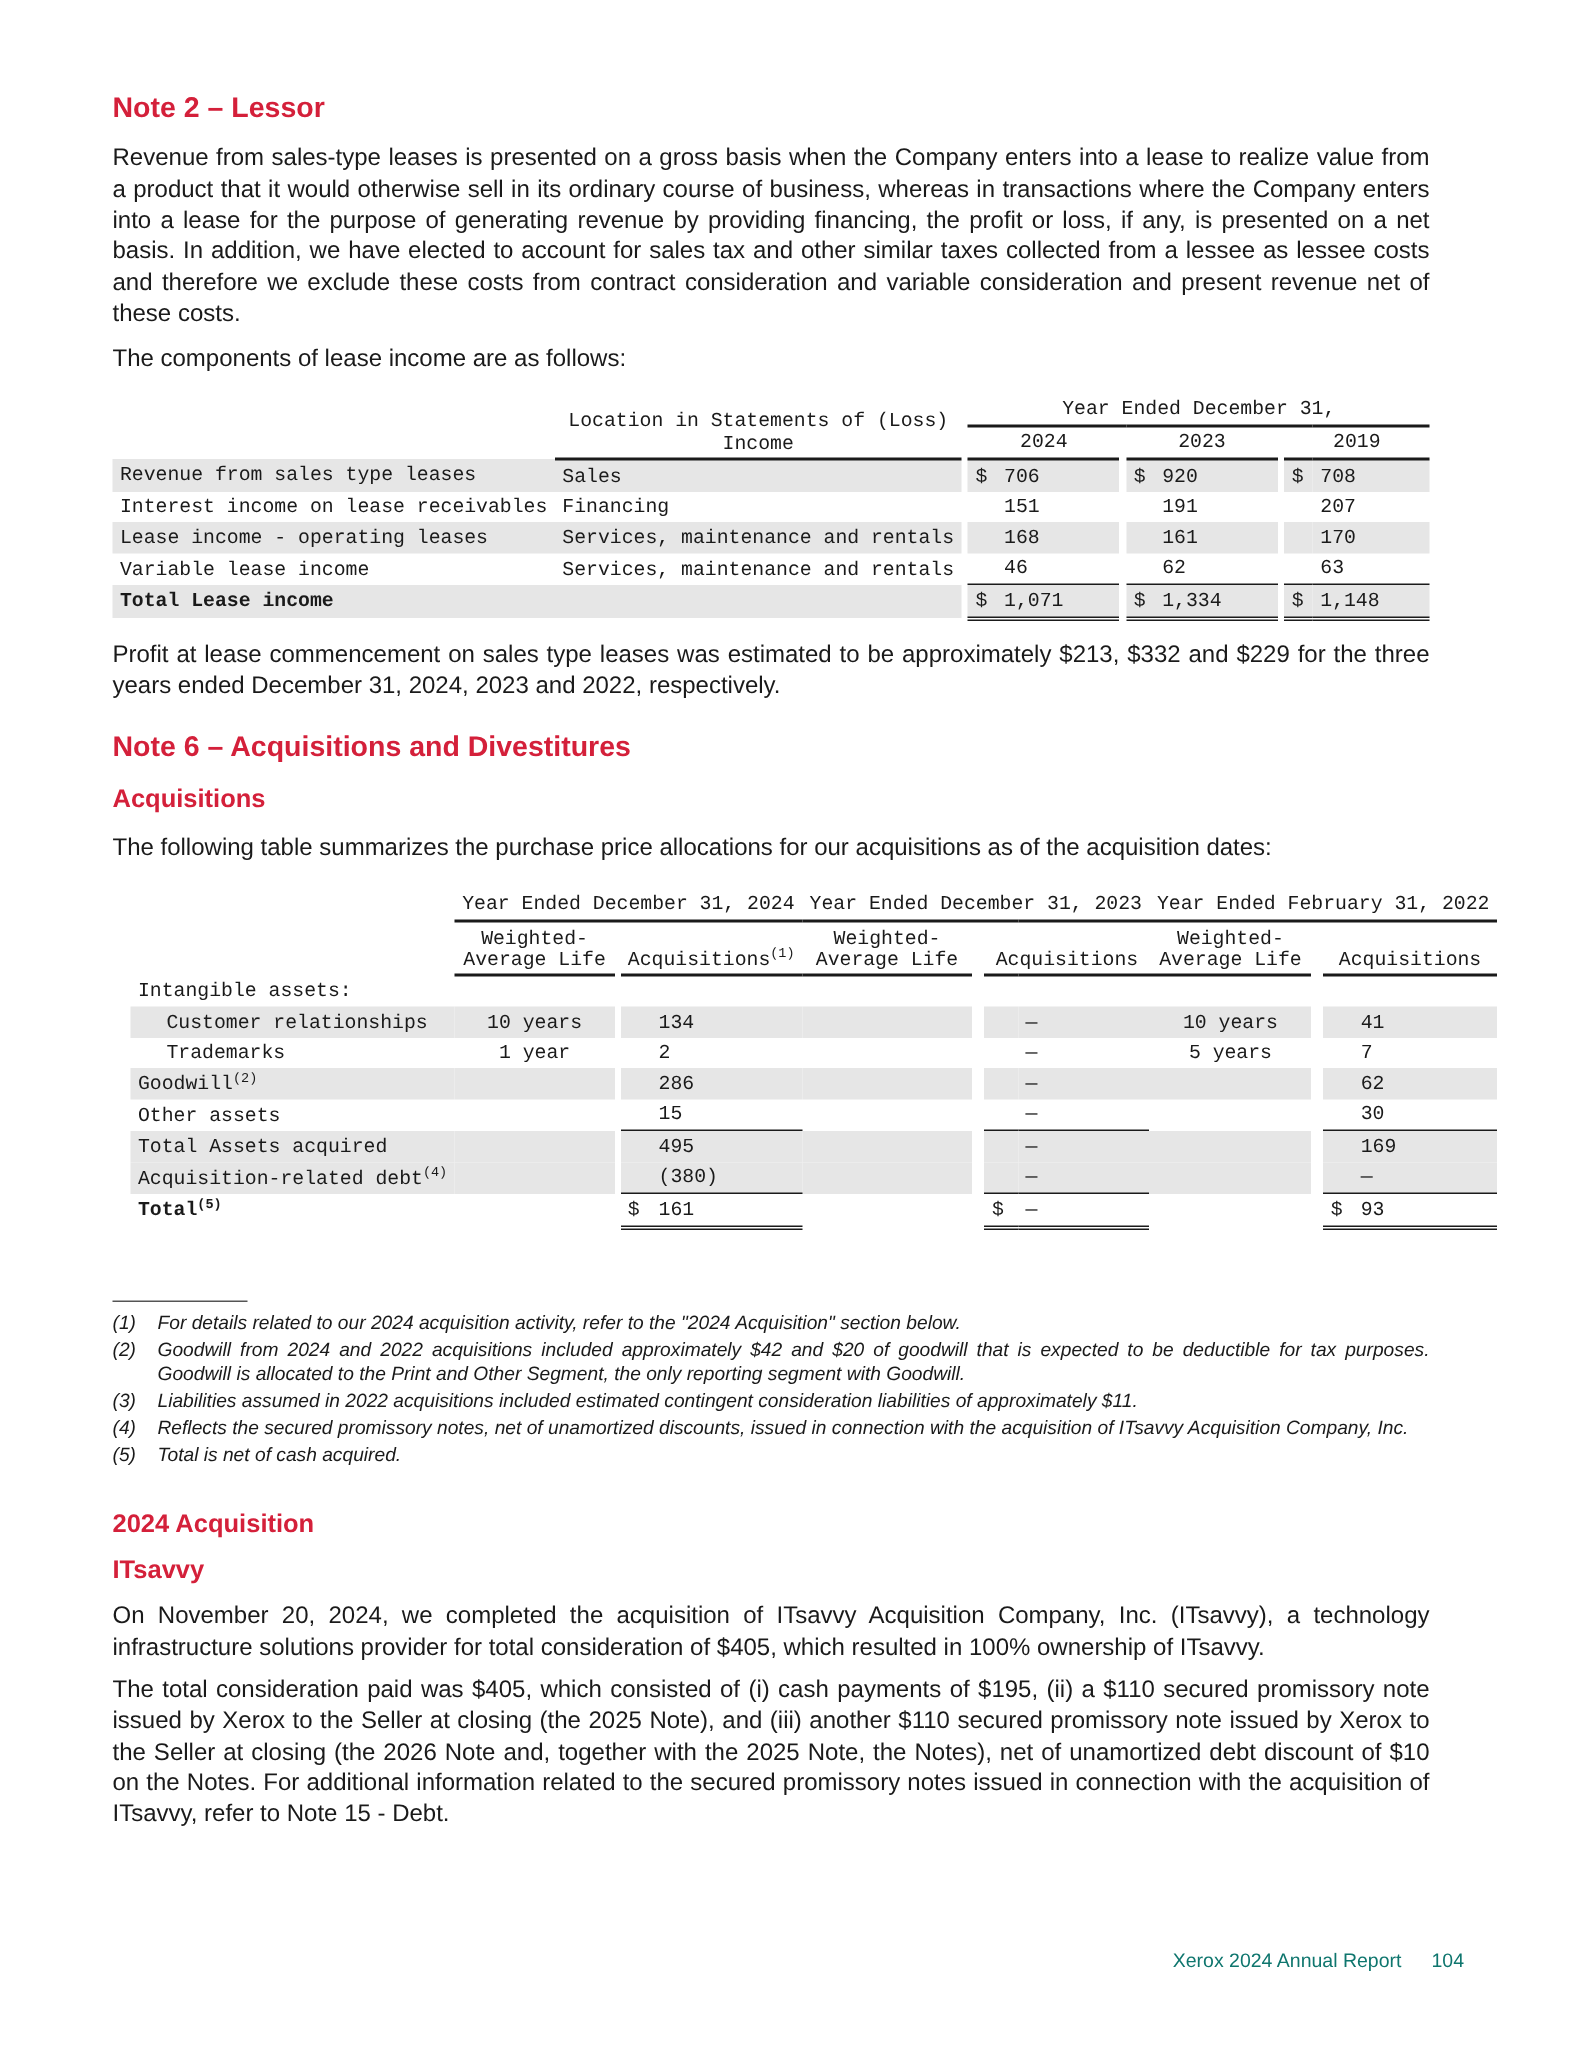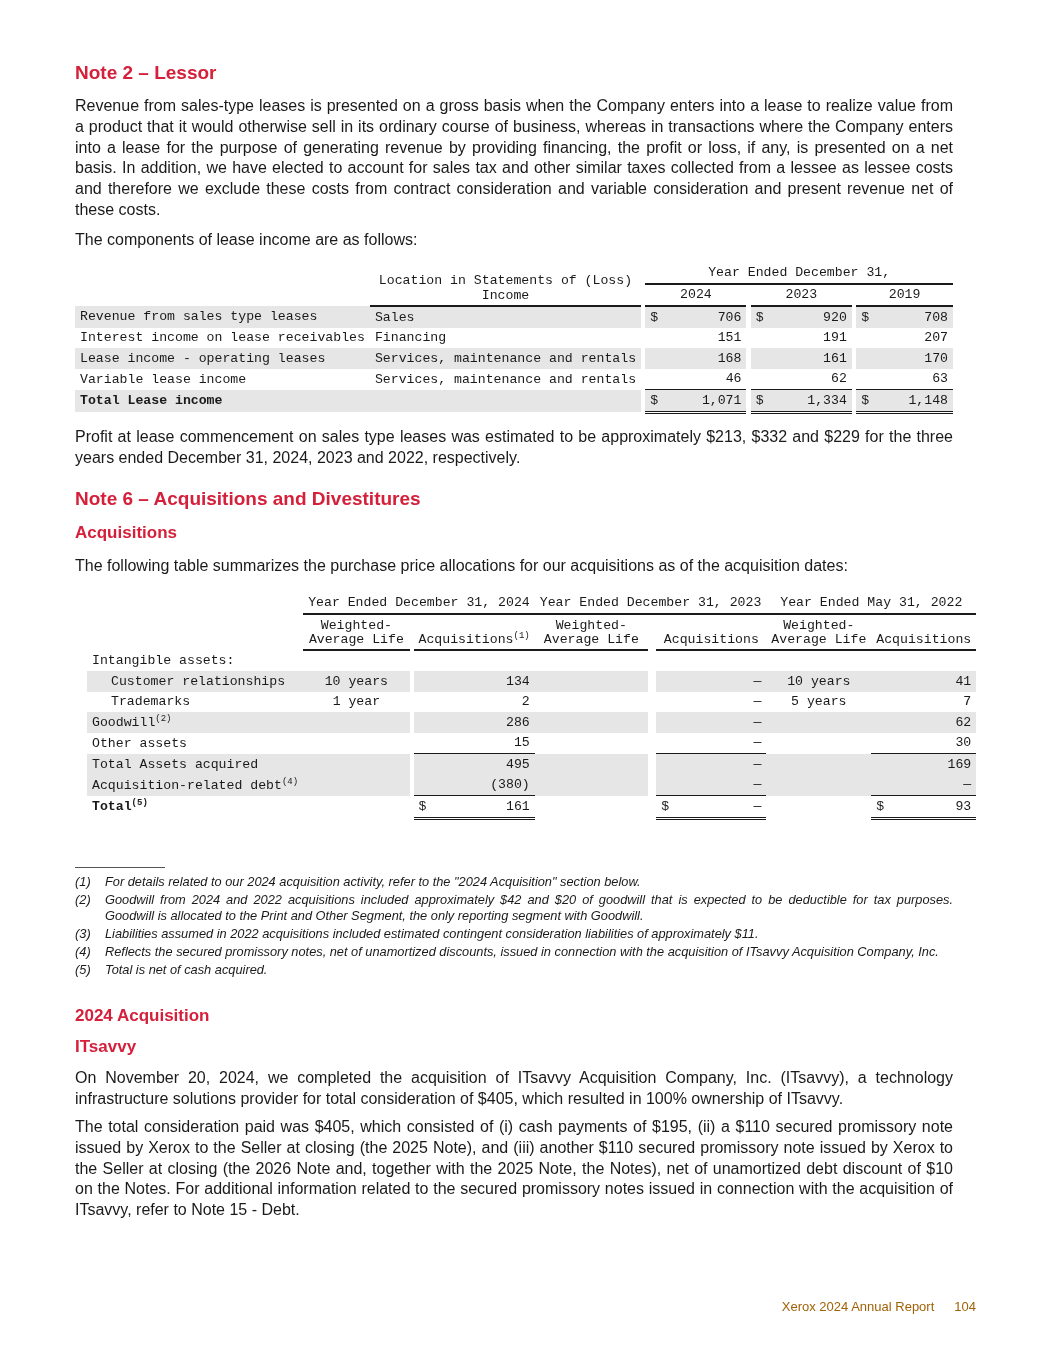--- a/index.html
+++ b/index.html
@@ -20,38 +20,38 @@
     font-size: 16px; line-height: 20.8px; margin: 0; text-align: justify;
     position: absolute; left: 0; width: 878px;
   }
   
   table { border-collapse: collapse; font-size: 13.2px; font-family: Liberation Mono, monospace; }
   .lease-tbl { position: absolute; left: 0; top: 262px; width: 878px; }
   .lease-tbl td, .lease-tbl th { padding: 0 5px; height: 20.5px; white-space: nowrap; }
   .shade td { background: #e6e6e6; }
   th { font-weight: normal; }
   .c { text-align: center; }
-  .r { text-align: right; }
+  .r { text-align: left; }
   .l { text-align: left; }
   .bt { border-bottom: 2px solid #1a1a1a; }
   .bline { border-top: 1.5px solid #1a1a1a; }
   .dbl { border-bottom: 3px double #1a1a1a; }
   .bold { font-weight: bold; }
   sup { font-size: 9px; vertical-align: 5px; line-height: 0; }
   .gap { width: 8px; padding: 0 !important; background: transparent !important; }
   .acq-tbl { position: absolute; left: 12px; top: 592px; width: 878px; }
   .acq-tbl td, .acq-tbl th { padding: 0 5px; height: 20.5px; white-space: nowrap; }
   .ind { padding-left: 24px !important; }
   .footnotes { position: absolute; left: 0; top: 867px; width: 878px; font-size: 12.8px; font-style: italic; line-height: 16px; }
   .fn-rule { width: 90px; border-top: 1px solid #555; margin-bottom: 6px; }
   .fn { display: flex; margin-bottom: 2px; }
   .fn-num { width: 30px; flex: none; }
   .fn-text { flex: 1; text-align: justify; }
   .footer {
-    position: absolute; right: 72px; top: 1299px; font-size: 13px; color: #a16207;
+    position: absolute; right: 72px; top: 1299px; font-size: 13px; color: #0f766e;
   }
   .footer span.pg { margin-left: 20px; }
 </style>
 </head>
 <body>
 
 <div class="page">
 
   <h2 class="note" style="top:62px">Note 2 – Lessor</h2>
   <p class="body" style="top:96px">Revenue from sales-type leases is presented on a gross basis when the Company enters into a lease to realize value from a product that it would otherwise sell in its ordinary course of business, whereas in transactions where the Company enters into a lease for the purpose of generating revenue by providing financing, the profit or loss, if any, is presented on a net basis. In addition, we have elected to account for sales tax and other similar taxes collected from a lessee as lessee costs and therefore we exclude these costs from contract consideration and variable consideration and present revenue net of these costs.</p>
@@ -179,21 +179,21 @@
         <col style="width:20px">
         <col style="width:96px">
     </colgroup>
     <tbody>
         <tr>
       <th></th>
       <th class="c bt" colspan="4">Year Ended December 31, 2024</th>
       <th class="gap"></th>
       <th class="c bt" colspan="4">Year Ended December 31, 2023</th>
       <th class="gap"></th>
-      <th class="c bt" colspan="4">Year Ended May 31, 2022</th>
+      <th class="c bt" colspan="4">Year Ended February 31, 2022</th>
     </tr>
     <tr style="line-height:14px">
       <th style="height:36px"></th>
       <th class="c bt" style="vertical-align:bottom;padding-bottom:2px"><span>Weighted-</span><br><span>Average Life</span></th>
       <th class="gap"></th>
       <th class="c bt" colspan="2" style="vertical-align:bottom;padding-bottom:2px"><span>Acquisitions</span><sup>(1)</sup></th>
       <th class="gap"></th>
       <th class="c bt" style="vertical-align:bottom;padding-bottom:2px"><span>Weighted-</span><br><span>Average Life</span></th>
       <th class="gap"></th>
       <th class="c bt" colspan="2" style="vertical-align:bottom;padding-bottom:2px">Acquisitions</th>

